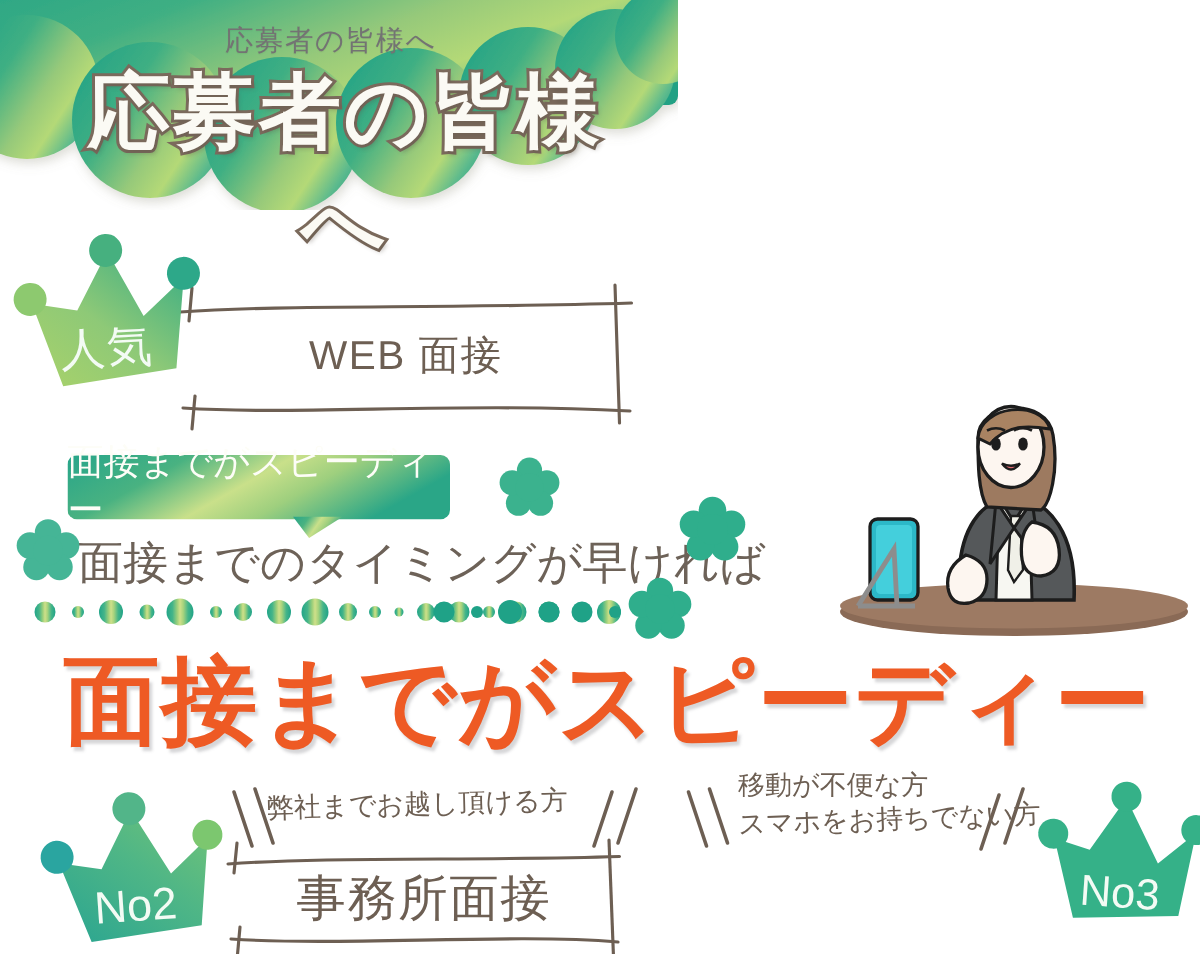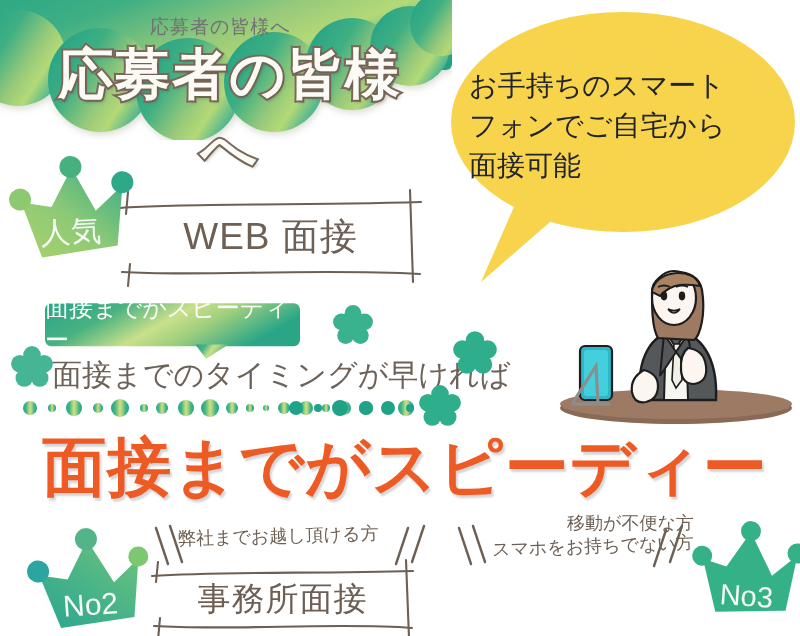--- a/index.html
+++ b/index.html
@@ -47,21 +47,21 @@
 
   
   .hbox{position:absolute;}
   .hbox svg{display:block;overflow:visible;}
   .hbox .lbl{
     position:absolute;left:0;top:0;width:100%;height:100%;
     display:flex;align-items:center;justify-content:center;
     color:#6d5f53;white-space:nowrap;
   }
   .box-web{left:118px;top:198px;width:305px;height:78px;}
-  .box-web .lbl{font-size:37px;letter-spacing:1px;}
+  .box-web .lbl{font-size:27px;letter-spacing:1px;}
   .box-jimusho{left:150px;top:568px;width:265px;height:62px;}
   .box-jimusho .lbl{font-size:33px;letter-spacing:1px;font-family:Liberation Mono, monospace;}
   .box-shuccho{left:462px;top:568px;width:265px;height:62px;}
   .box-shuccho .lbl{font-size:29px;letter-spacing:1px;}
 
   
   .bubble-green{position:absolute;left:45px;top:300px;width:255px;height:62px;}
   .bubble-green svg{display:block;width:100%;height:100%;}
   .bubble-green .txt{
     position:absolute;left:0;top:0;width:100%;height:48px;
@@ -79,21 +79,21 @@
   .headline{
     position:absolute;left:22px;top:424px;width:766px;text-align:center;
     font-size:64px;font-weight:700;color:#ee5a24;letter-spacing:1px;
     -webkit-text-stroke:7px #ffffff;paint-order:stroke fill;
     text-shadow:2px 3px 2px rgba(120,120,125,.30);
   }
 
   
   .cap{position:absolute;color:#6d5f53;white-space:nowrap;}
   .cap-left{left:178px;top:524px;font-size:18px;transform:rotate(-1.5deg);}
-  .cap-right{left:492px;top:512px;font-size:18px;text-align:right;line-height:1.25;}
+  .cap-right{left:492px;top:512px;font-size:18px;text-align:left;line-height:1.25;}
   .cap-right span{display:block;}
   .cap-right span:nth-child(2){transform:rotate(-2deg);}
   .slashes{position:absolute;}
   .slashes svg{display:block;overflow:visible;}
   .sl-a{left:152px;top:524px;}
   .sl-b{left:392px;top:524px;}
   .sl-c{left:455px;top:524px;}
   .sl-d{left:650px;top:524px;}
 
   
@@ -132,33 +132,20 @@
         <circle cx="292" cy="122" r="50"></circle>
         <circle cx="370" cy="104" r="46"></circle>
         <circle cx="428" cy="86" r="40"></circle>
         <circle cx="460" cy="64" r="32"></circle>
       </g>
     </svg>
   </div>
   <div class="hdr-sub">応募者の皆様へ</div>
   <div class="hdr-title">応募者の皆様へ</div>
 
-  <div class="bubble-yellow">
-    <svg viewBox="0 0 350 290">
-      <g fill="#f7d44c">
-        <ellipse cx="178" cy="118" rx="172" ry="110"></ellipse>
-        <path d="M72 196 L112 212 L36 278 Z"></path>
-      </g>
-    </svg>
-    <div class="txt">
-      <div>お手持ちのスマート</div>
-      <div>フォンでご自宅から</div>
-      <div>面接可能</div>
-    </div>
-  </div>
 
   <div class="hbox box-web">
     <svg viewBox="0 0 305 78">
       <g fill="none" stroke="#6d5f53" stroke-width="2.1" stroke-linecap="round">
         <path d="M2 10 C 70 5, 170 8, 303 4"></path>
         <path d="M4 74 C 80 79, 190 70, 302 76"></path>
         <path d="M292 -8 L295 84"></path>
         <path d="M10 -6 L8 16"></path>
         <path d="M12 66 L10 88"></path>
       </g>

